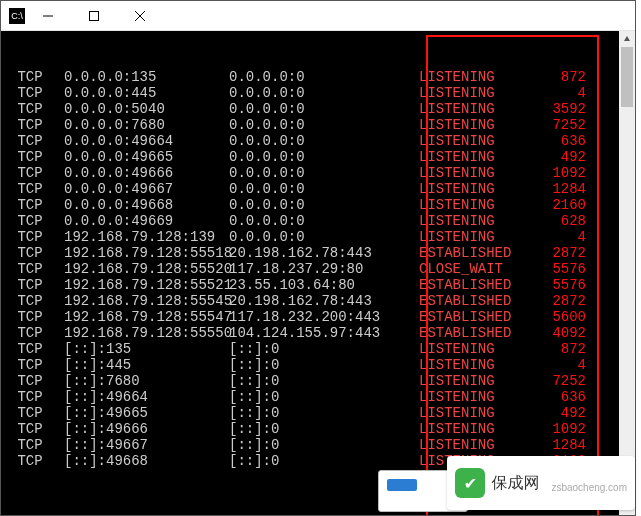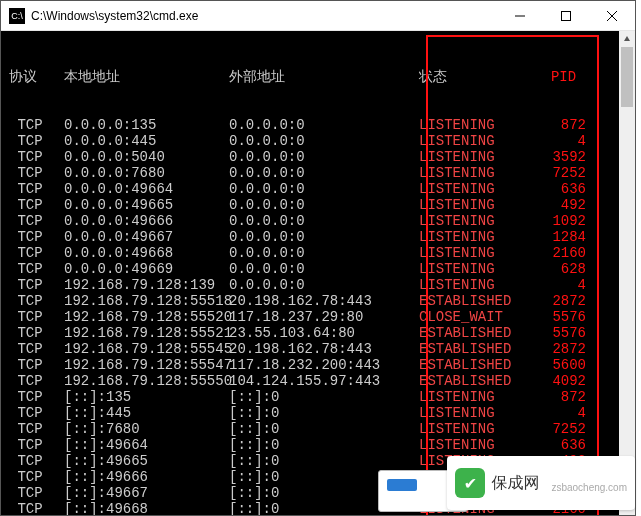--- a/index.html
+++ b/index.html
@@ -166,21 +166,20 @@
       background:#2b7cd3;
       border-radius:2px;
     }
   </style>
 </head>
 <body>
 
 <div class="window">
   <div class="titlebar">
     <div class="titlebar-icon">C:\</div>
-    <div class="titlebar-text">C:\Windows\system32\cmd.exe</div>
     <div class="titlebar-buttons">
       <div class="tb-btn">
         <svg width="10" height="10">
             <line x1="0" y1="5" x2="10" y2="5" stroke="#000" stroke-width="1"></line>
           </svg>
       </div>
       <div class="tb-btn">
         <svg width="10" height="10">
             <rect x="0.5" y="0.5" width="9" height="9" fill="none" stroke="#000" stroke-width="1"></rect>
           </svg>
@@ -188,27 +187,20 @@
       <div class="tb-btn">
         <svg width="10" height="10">
             <line x1="0" y1="0" x2="10" y2="10" stroke="#000" stroke-width="1"></line>
             <line x1="10" y1="0" x2="0" y2="10" stroke="#000" stroke-width="1"></line>
           </svg>
       </div>
     </div>
   </div>
 
   <div class="console">
-    <div class="row hdr">
-      <span class="col-proto">协议</span>
-      <span class="col-local">本地地址</span>
-      <span class="col-foreign">外部地址</span>
-      <span class="col-state" style="color:#ccc">状态</span>
-      <span class="col-pid" style="color:#f11;text-align:center">PID</span>
-    </div>
     <div id="rows"><div class="row"><span class="col-proto"> TCP</span><span class="col-local">0.0.0.0:135</span><span class="col-foreign">0.0.0.0:0</span><span class="col-state">LISTENING</span><span class="col-pid">872</span></div><div class="row"><span class="col-proto"> TCP</span><span class="col-local">0.0.0.0:445</span><span class="col-foreign">0.0.0.0:0</span><span class="col-state">LISTENING</span><span class="col-pid">4</span></div><div class="row"><span class="col-proto"> TCP</span><span class="col-local">0.0.0.0:5040</span><span class="col-foreign">0.0.0.0:0</span><span class="col-state">LISTENING</span><span class="col-pid">3592</span></div><div class="row"><span class="col-proto"> TCP</span><span class="col-local">0.0.0.0:7680</span><span class="col-foreign">0.0.0.0:0</span><span class="col-state">LISTENING</span><span class="col-pid">7252</span></div><div class="row"><span class="col-proto"> TCP</span><span class="col-local">0.0.0.0:49664</span><span class="col-foreign">0.0.0.0:0</span><span class="col-state">LISTENING</span><span class="col-pid">636</span></div><div class="row"><span class="col-proto"> TCP</span><span class="col-local">0.0.0.0:49665</span><span class="col-foreign">0.0.0.0:0</span><span class="col-state">LISTENING</span><span class="col-pid">492</span></div><div class="row"><span class="col-proto"> TCP</span><span class="col-local">0.0.0.0:49666</span><span class="col-foreign">0.0.0.0:0</span><span class="col-state">LISTENING</span><span class="col-pid">1092</span></div><div class="row"><span class="col-proto"> TCP</span><span class="col-local">0.0.0.0:49667</span><span class="col-foreign">0.0.0.0:0</span><span class="col-state">LISTENING</span><span class="col-pid">1284</span></div><div class="row"><span class="col-proto"> TCP</span><span class="col-local">0.0.0.0:49668</span><span class="col-foreign">0.0.0.0:0</span><span class="col-state">LISTENING</span><span class="col-pid">2160</span></div><div class="row"><span class="col-proto"> TCP</span><span class="col-local">0.0.0.0:49669</span><span class="col-foreign">0.0.0.0:0</span><span class="col-state">LISTENING</span><span class="col-pid">628</span></div><div class="row"><span class="col-proto"> TCP</span><span class="col-local">192.168.79.128:139</span><span class="col-foreign">0.0.0.0:0</span><span class="col-state">LISTENING</span><span class="col-pid">4</span></div><div class="row"><span class="col-proto"> TCP</span><span class="col-local">192.168.79.128:55518</span><span class="col-foreign">20.198.162.78:443</span><span class="col-state">ESTABLISHED</span><span class="col-pid">2872</span></div><div class="row"><span class="col-proto"> TCP</span><span class="col-local">192.168.79.128:55520</span><span class="col-foreign">117.18.237.29:80</span><span class="col-state">CLOSE_WAIT</span><span class="col-pid">5576</span></div><div class="row"><span class="col-proto"> TCP</span><span class="col-local">192.168.79.128:55521</span><span class="col-foreign">23.55.103.64:80</span><span class="col-state">ESTABLISHED</span><span class="col-pid">5576</span></div><div class="row"><span class="col-proto"> TCP</span><span class="col-local">192.168.79.128:55545</span><span class="col-foreign">20.198.162.78:443</span><span class="col-state">ESTABLISHED</span><span class="col-pid">2872</span></div><div class="row"><span class="col-proto"> TCP</span><span class="col-local">192.168.79.128:55547</span><span class="col-foreign">117.18.232.200:443</span><span class="col-state">ESTABLISHED</span><span class="col-pid">5600</span></div><div class="row"><span class="col-proto"> TCP</span><span class="col-local">192.168.79.128:55550</span><span class="col-foreign">104.124.155.97:443</span><span class="col-state">ESTABLISHED</span><span class="col-pid">4092</span></div><div class="row"><span class="col-proto"> TCP</span><span class="col-local">[::]:135</span><span class="col-foreign">[::]:0</span><span class="col-state">LISTENING</span><span class="col-pid">872</span></div><div class="row"><span class="col-proto"> TCP</span><span class="col-local">[::]:445</span><span class="col-foreign">[::]:0</span><span class="col-state">LISTENING</span><span class="col-pid">4</span></div><div class="row"><span class="col-proto"> TCP</span><span class="col-local">[::]:7680</span><span class="col-foreign">[::]:0</span><span class="col-state">LISTENING</span><span class="col-pid">7252</span></div><div class="row"><span class="col-proto"> TCP</span><span class="col-local">[::]:49664</span><span class="col-foreign">[::]:0</span><span class="col-state">LISTENING</span><span class="col-pid">636</span></div><div class="row"><span class="col-proto"> TCP</span><span class="col-local">[::]:49665</span><span class="col-foreign">[::]:0</span><span class="col-state">LISTENING</span><span class="col-pid">492</span></div><div class="row"><span class="col-proto"> TCP</span><span class="col-local">[::]:49666</span><span class="col-foreign">[::]:0</span><span class="col-state">LISTENING</span><span class="col-pid">1092</span></div><div class="row"><span class="col-proto"> TCP</span><span class="col-local">[::]:49667</span><span class="col-foreign">[::]:0</span><span class="col-state">LISTENING</span><span class="col-pid">1284</span></div><div class="row"><span class="col-proto"> TCP</span><span class="col-local">[::]:49668</span><span class="col-foreign">[::]:0</span><span class="col-state">LISTENING</span><span class="col-pid">2160</span></div></div>
 
     <div class="highlight-box"></div>
 
     <div class="scrollbar">
       <div class="sb-btn">
         <svg width="8" height="8">
             <polygon points="4,1 7,6 1,6" fill="#555"></polygon>
           </svg>
       </div>

